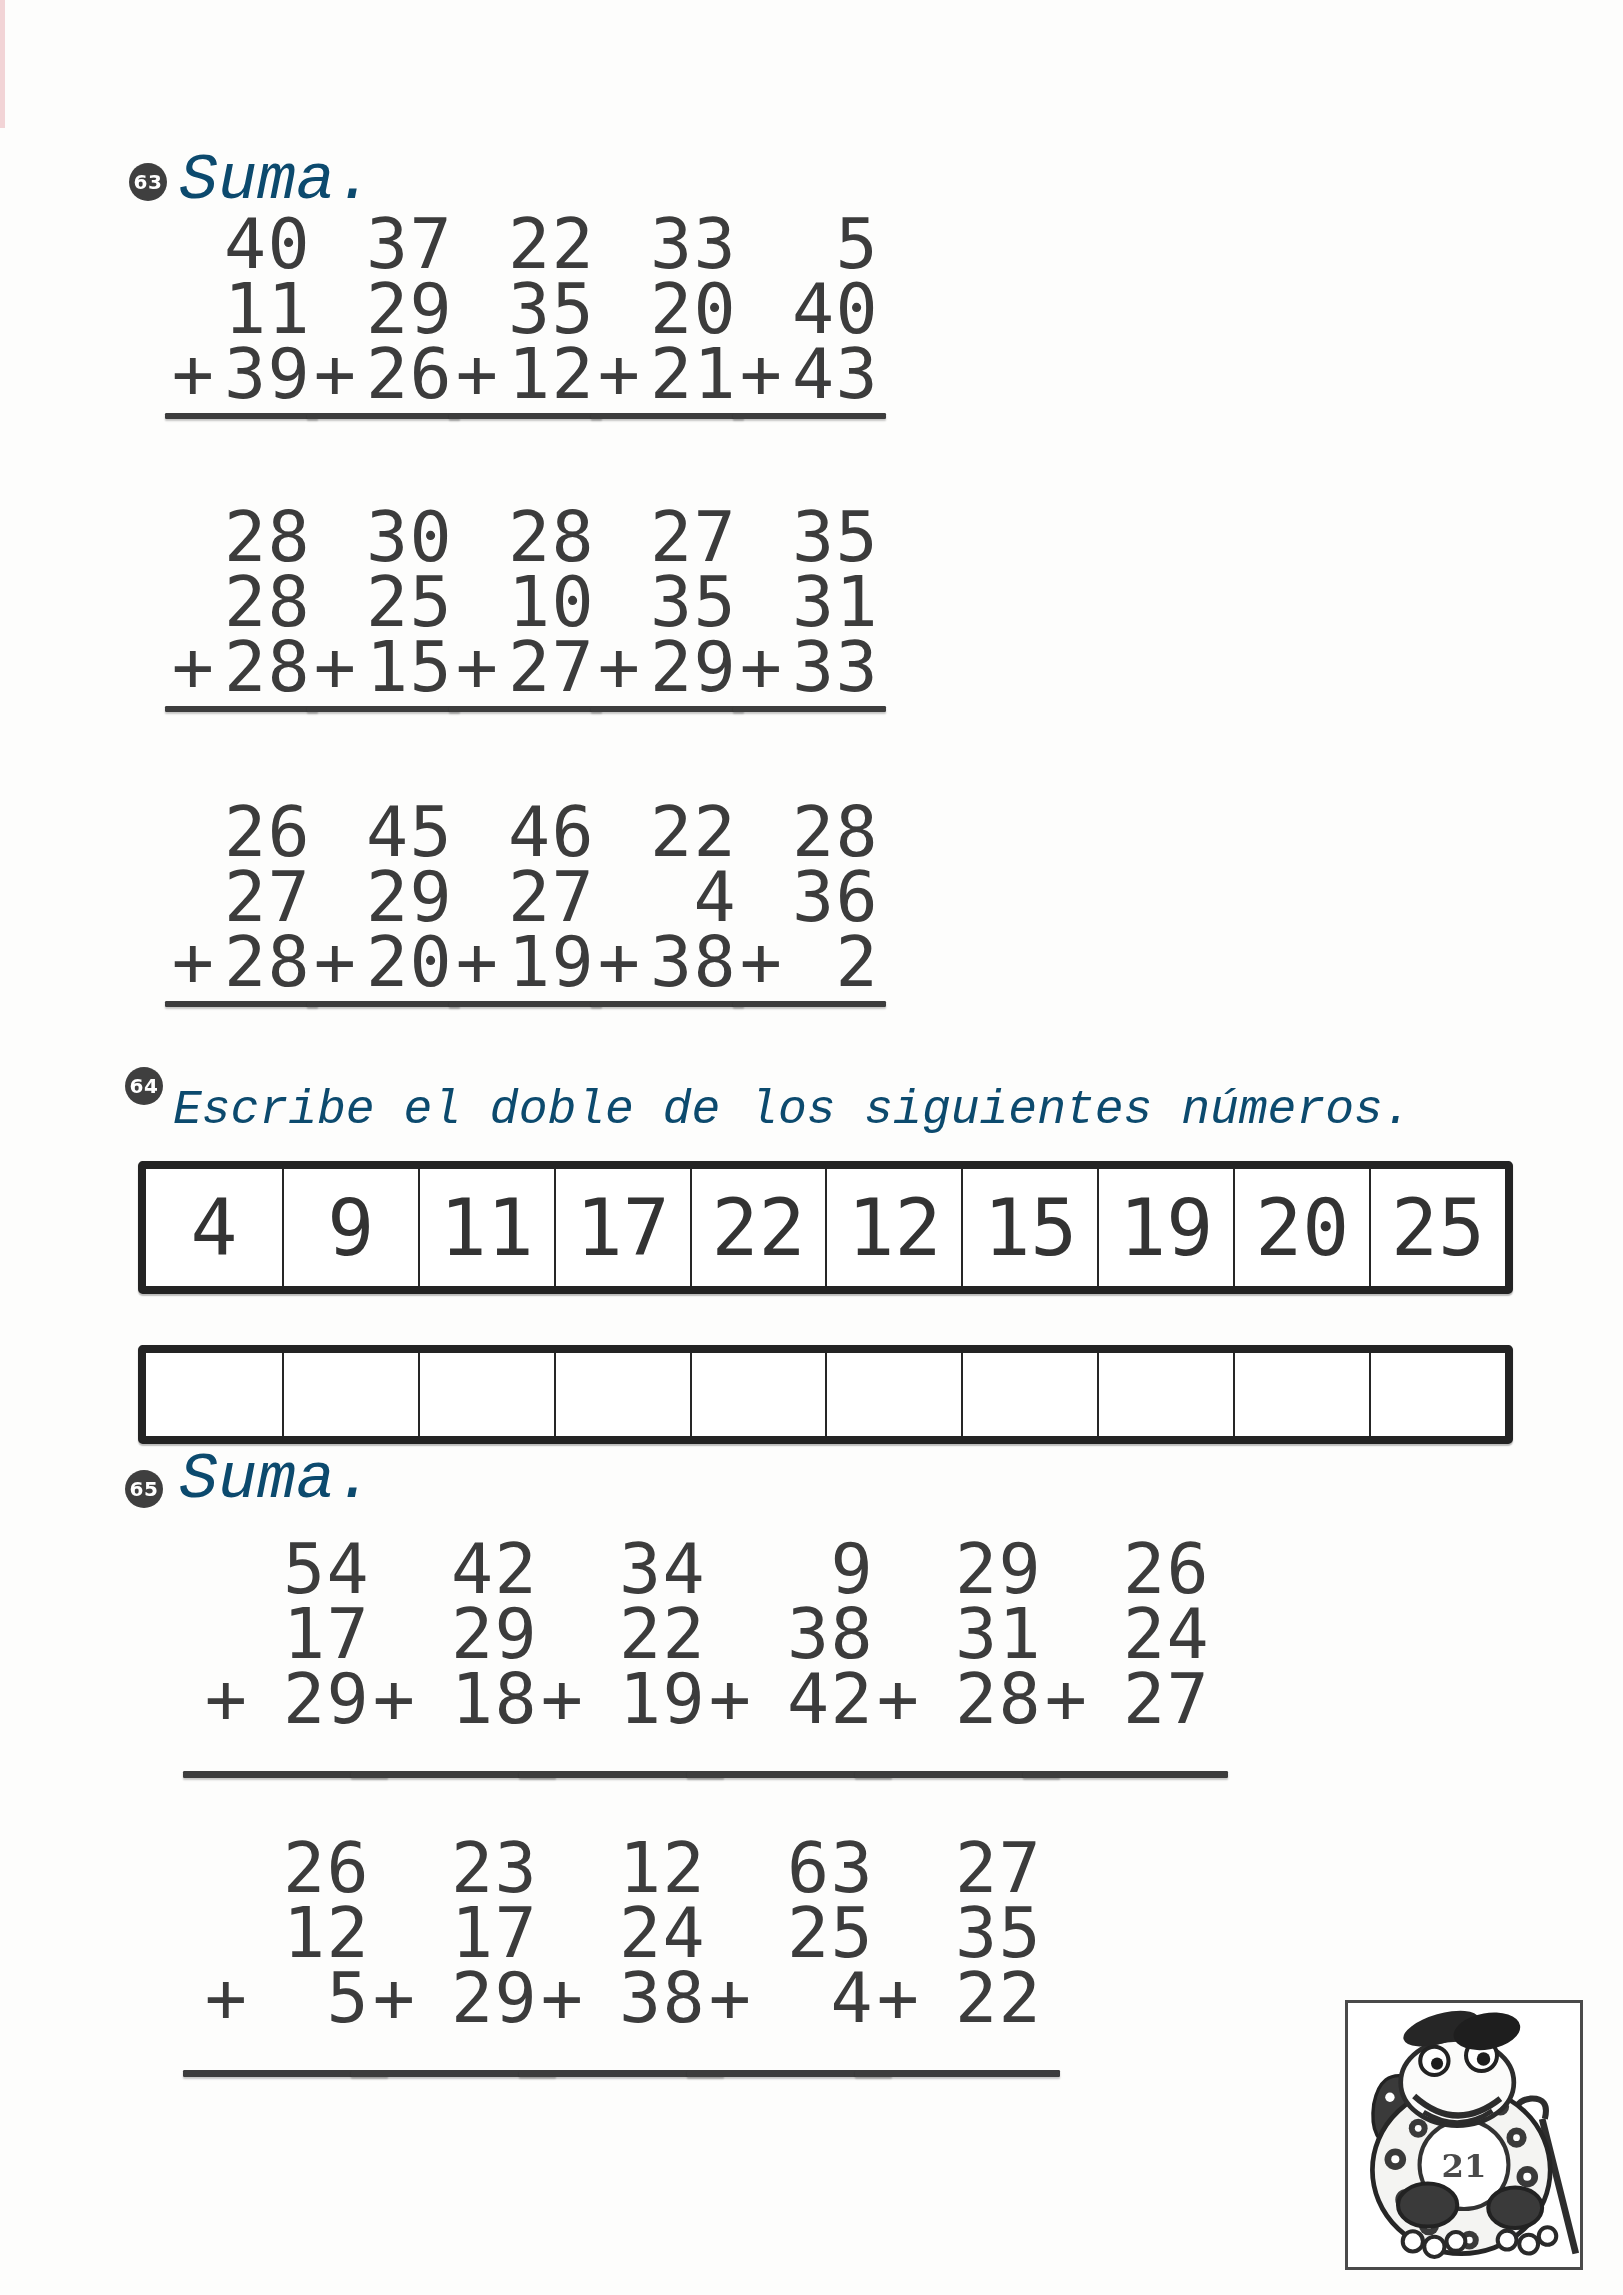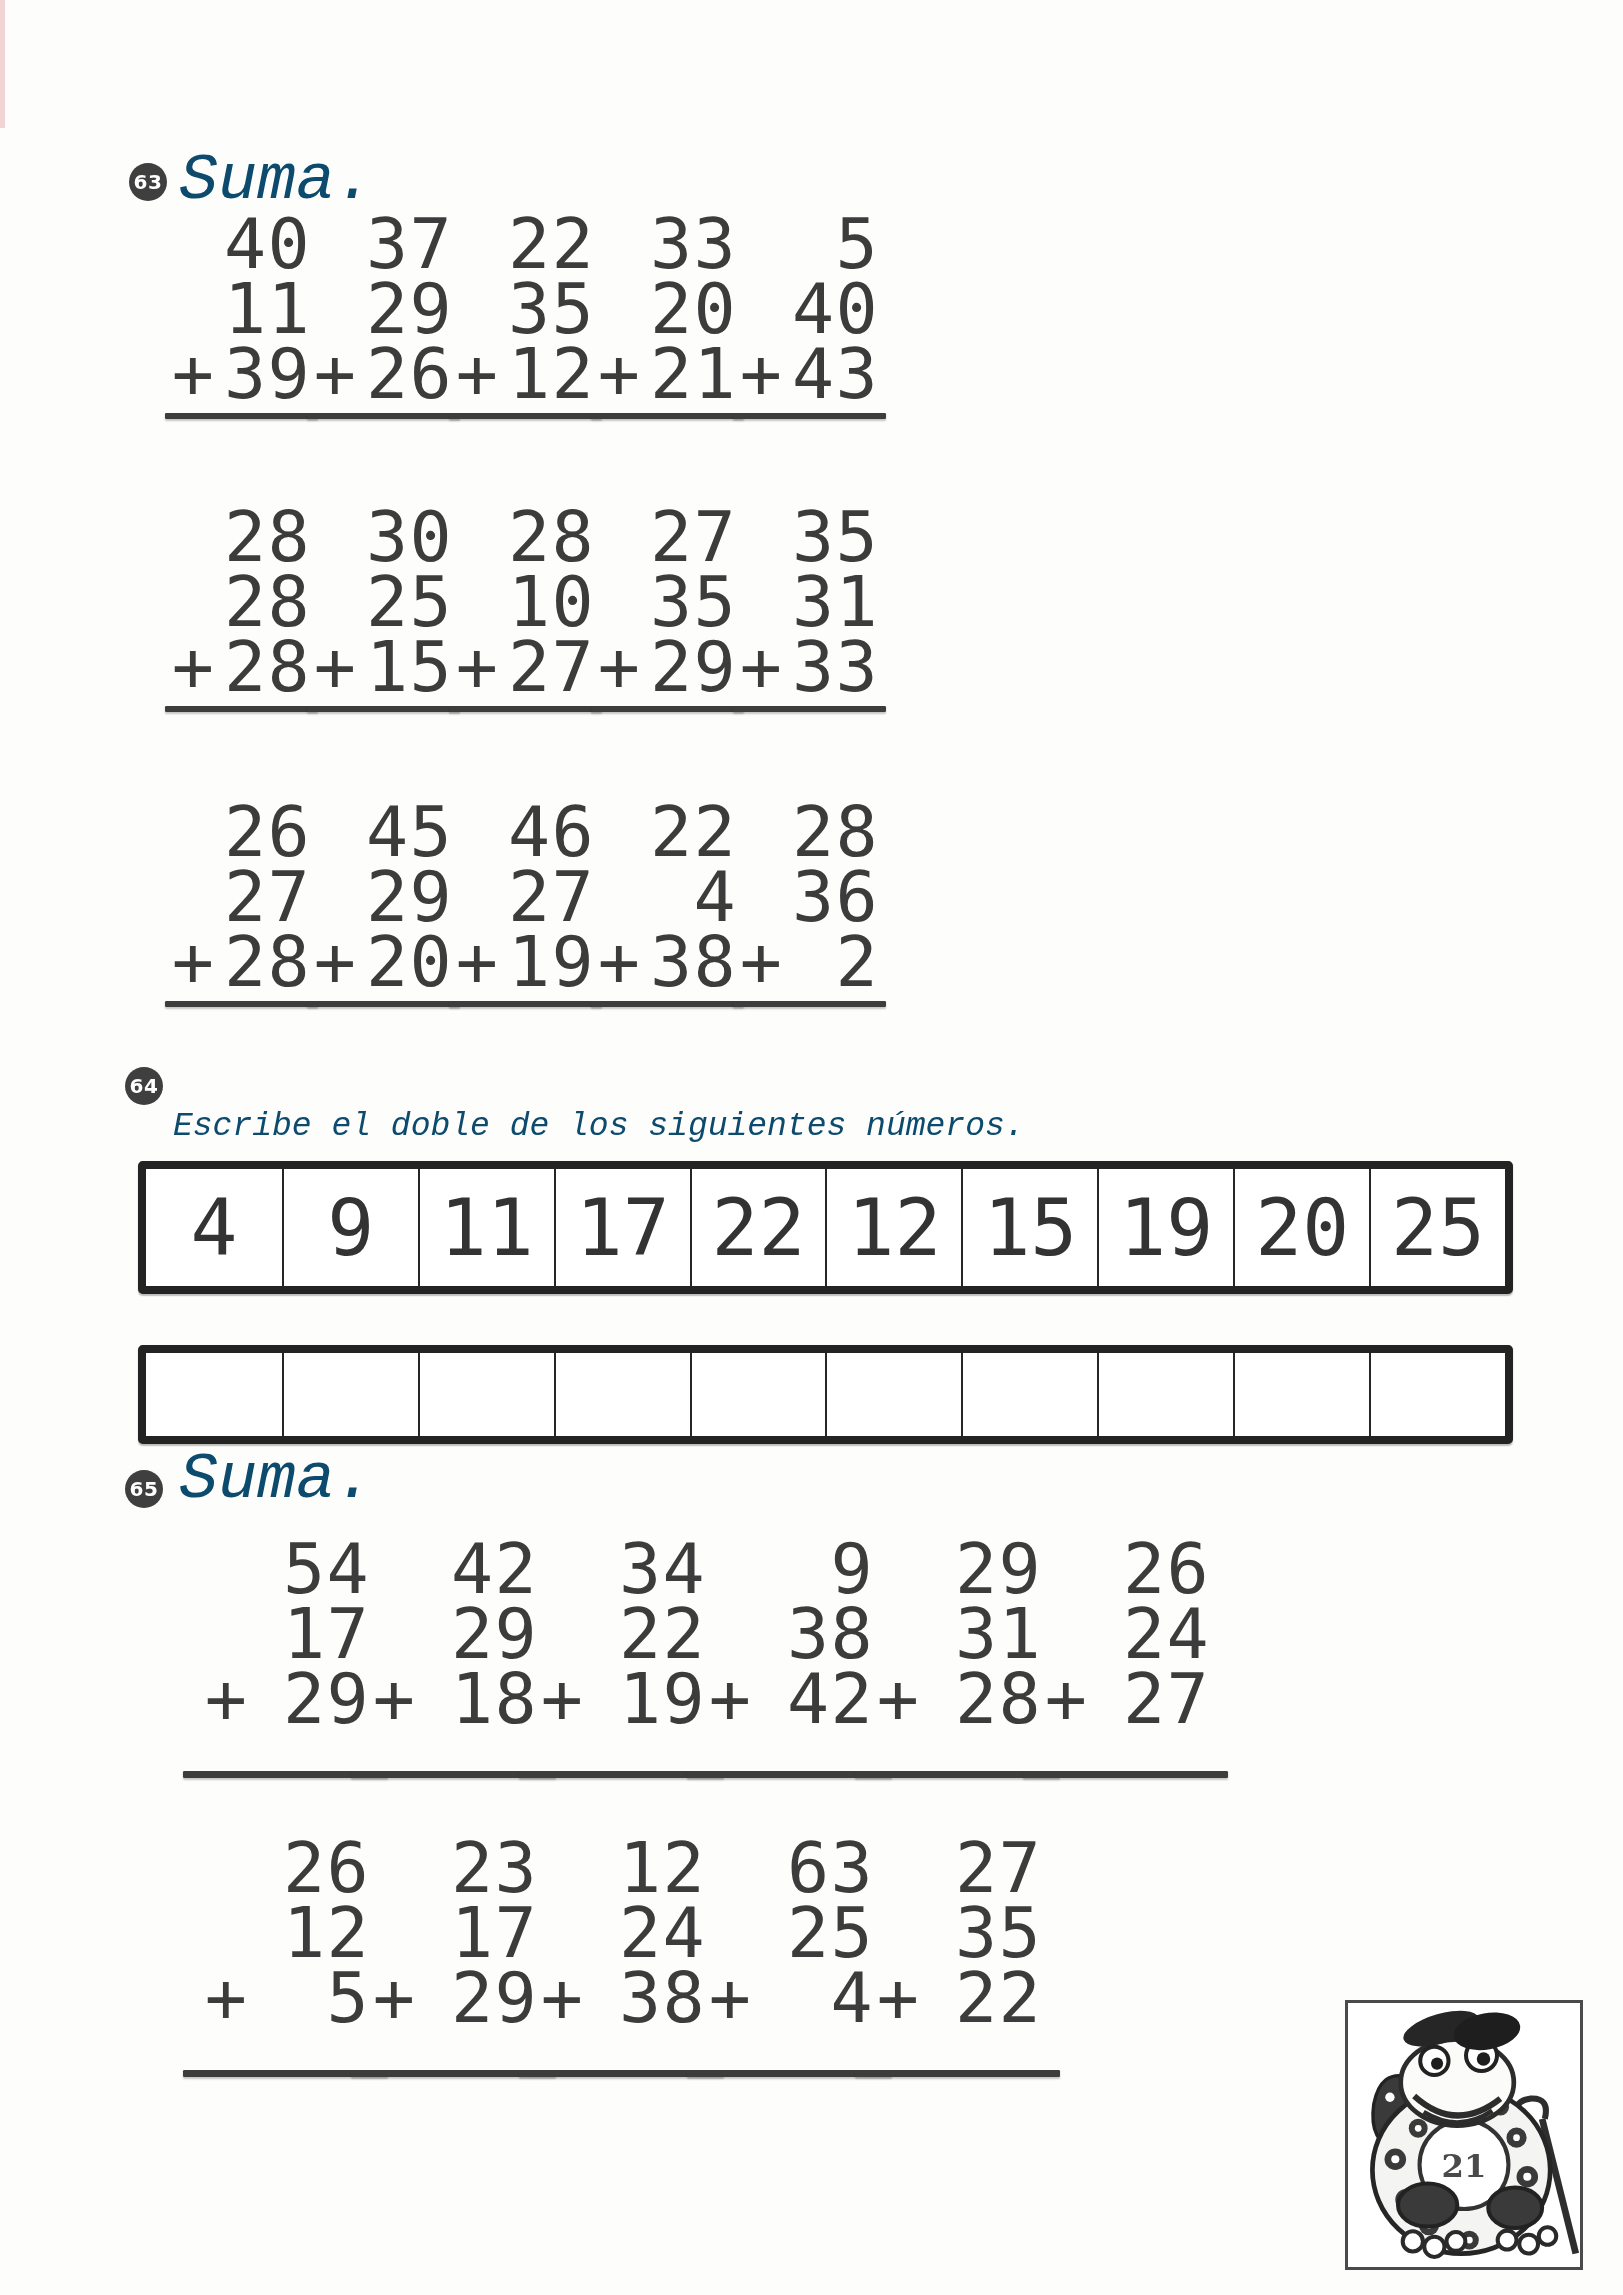--- a/index.html
+++ b/index.html
@@ -26,21 +26,21 @@
   #badge63{left:129px;top:163px;}
   #badge64{left:125px;top:1067px;}
   #badge65{left:125px;top:1461px;margin-top:9px;}
   
   .ex-title{
     position:absolute;
     font-family:Liberation Mono, monospace;font-style:italic;
     color:#0c4a6e;white-space:nowrap;
   }
   #title63{left:179px;top:144px;font-size:65px;}
-  #title64{left:173px;top:1108px;font-size:33px;}
+  #title64{left:173px;top:1083px;font-size:48px;}
   #title65{left:179px;top:1443px;font-size:65px;}
 
   
   .prob-row{position:absolute;display:flex;}
   #ex63-grid .prob-row{left:169px;width:1318px;}
   #ex63-grid .prob-row:nth-child(1){top:212px;}
   #ex63-grid .prob-row:nth-child(2){top:505px;}
   #ex63-grid .prob-row:nth-child(3){top:800px;}
   #ex65-grid .prob-row:nth-child(1){left:202px;width:1324px;top:1537px;}
   #ex65-grid .prob-row:nth-child(2){left:202px;width:1150px;top:1836px;}

